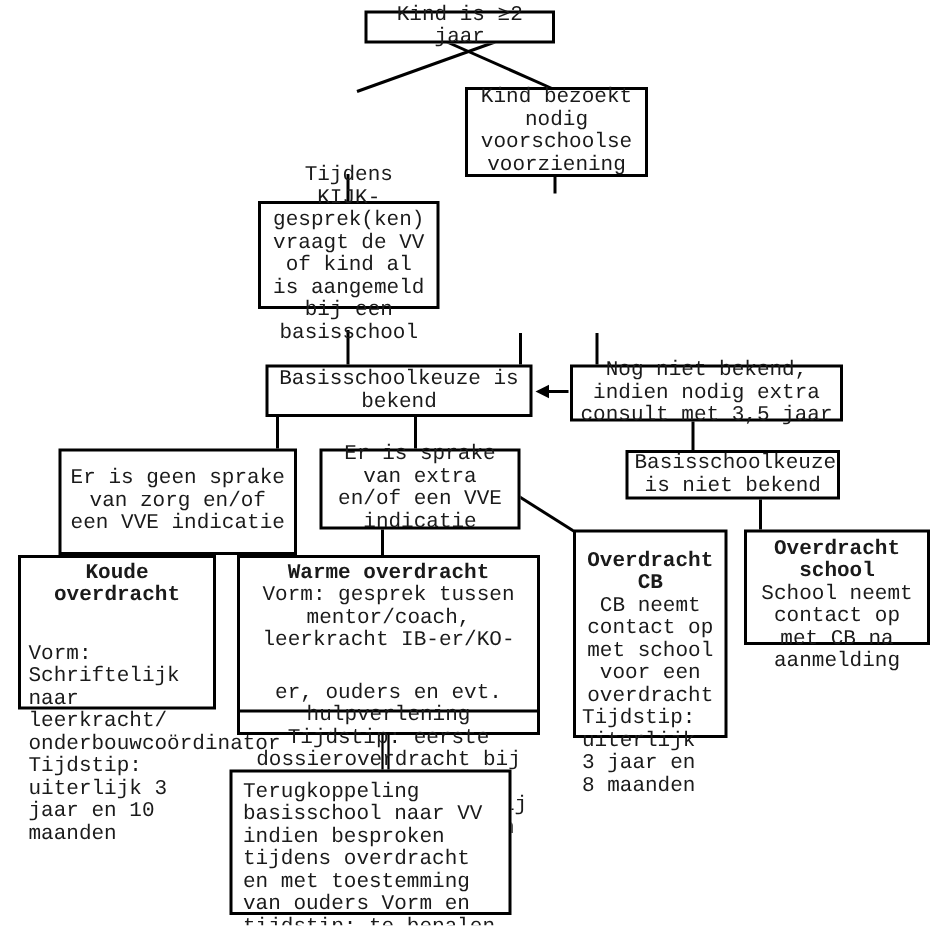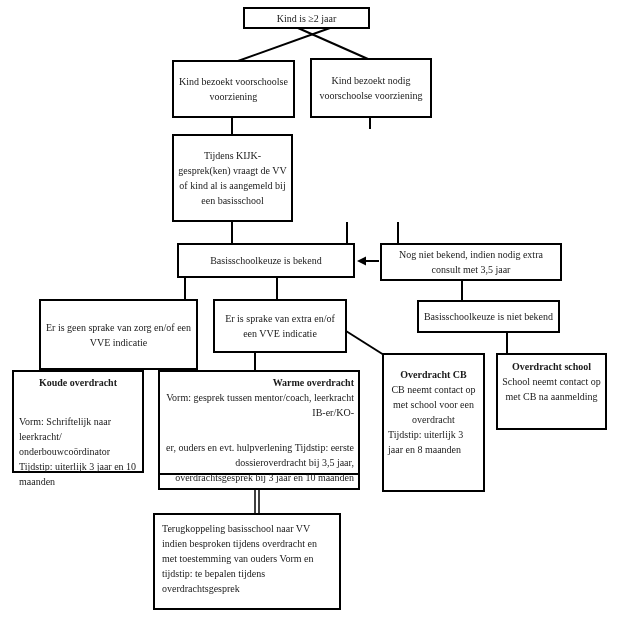--- a/index.html
+++ b/index.html
@@ -1,19 +1,19 @@
 <!DOCTYPE html>
 <html><head>
 <meta charset="utf-8">
 <style>
   html,body{margin:0;padding:0;background:#ffffff;}
   #canvas{
     position:relative;width:620px;height:617px;background:#ffffff;
-    font-family:Liberation Serif, serif;
-    color:#1a1a1a;font-size:10px;line-height:15px;overflow:hidden;
+    font-family:Liberation Mono, monospace;
+    color:#1a1a1a;font-size:14px;line-height:15px;overflow:hidden;
   }
   #wires{position:absolute;left:0;top:0;width:620px;height:617px;}
   #wires line{stroke:#000;stroke-width:2;}
   #wires line.thin{stroke-width:1.5;}
   #wires polygon{fill:#000;}
   .node{
     position:absolute;background:#ffffff;border:2px solid #000;
     box-sizing:border-box;display:flex;flex-direction:column;
     justify-content:center;align-items:center;text-align:center;
     padding:2px 4px;
@@ -56,29 +56,26 @@
     <line x1="507" y1="331" x2="507" y2="355"></line>
 
     <line class="thin" x1="255" y1="488" x2="255" y2="515"></line>
     <line class="thin" x1="259" y1="488" x2="259" y2="515"></line>
   </svg>
 
   <div class="node" style="left:243px;top:7px;width:127px;height:22px;">
     <span class="body">Kind is ≥2 jaar</span>
   </div>
 
-  <div class="node" style="left:172px;top:60px;width:123px;height:58px;">
-    <span class="body">Kind bezoekt voorschoolse voorziening</span>
-  </div>
 
   <div class="node" style="left:310px;top:58px;width:122px;height:60px;">
     <span class="body">Kind bezoekt nodig voorschoolse voorziening</span>
   </div>
 
-  <div class="node" style="left:172px;top:134px;width:121px;height:88px;">
+  <div class="node" style="left:172px;top:134px;width:121px;height:72px;">
     <span class="body">Tijdens KIJK-gesprek(ken) vraagt de VV of kind al is aangemeld bij een basisschool</span>
   </div>
 
 
   <div class="node" style="left:177px;top:243px;width:178px;height:35px;">
     <span class="body">Basisschoolkeuze is bekend</span>
   </div>
 
   <div class="node" style="left:380px;top:243px;width:182px;height:38px;">
     <span class="body">Nog niet bekend, indien nodig extra consult met 3,5 jaar</span>
@@ -94,34 +91,34 @@
 
   <div class="node" style="left:417px;top:300px;width:143px;height:33px;">
     <span class="body">Basisschoolkeuze is niet bekend</span>
   </div>
 
   <div class="node top-align left-text" style="left:12px;top:370px;width:132px;height:103px;padding:3px 5px;gap:24px;">
     <span class="title" style="text-align:center;">Koude overdracht</span>
     <span class="body">Vorm: Schriftelijk naar leerkracht/ onderbouwcoördinator Tijdstip: uiterlijk 3 jaar en 10 maanden</span>
   </div>
 
-  <div class="node top-align" style="left:158px;top:370px;width:202px;height:120px;padding:3px 4px;text-align:right;">
+  <div class="node top-align" style="left:158px;top:370px;width:202px;height:120px;padding:3px 4px;">
     <div class="divider" style="top:101px;"></div>
     <span class="title" style="position:relative;">Warme overdracht</span>
     <span class="body" style="position:relative;">Vorm: gesprek tussen mentor/coach, leerkracht IB-er/KO-</span>
     <span class="body gap-above" style="position:relative;">er, ouders en evt. hulpverlening Tijdstip: eerste dossieroverdracht bij 3,5 jaar, overdrachtsgesprek bij 3 jaar en 10 maanden</span>
   </div>
 
   <div class="node top-align" style="left:382px;top:353px;width:103px;height:139px;padding:12px 4px;">
     <span class="title">Overdracht CB</span>
     <span class="body">CB neemt contact op met school voor een overdracht</span>
     <span class="body" style="text-align:left;">Tijdstip: uiterlijk 3 jaar en 8 maanden</span>
   </div>
 
-  <div class="node top-align" style="left:496px;top:353px;width:111px;height:77px;padding:4px 2px;">
+  <div class="node top-align" style="left:496px;top:353px;width:124px;height:77px;padding:4px 2px;">
     <span class="title">Overdracht school</span>
     <span class="body">School neemt contact op met CB na aanmelding</span>
   </div>
 
   <div class="node top-align left-text" style="left:153px;top:513px;width:188px;height:97px;padding:6px 7px;">
     <span class="body">Terugkoppeling basisschool naar VV indien besproken tijdens overdracht en met toestemming van ouders Vorm en tijdstip: te bepalen tijdens overdrachtsgesprek</span>
   </div>
 
 </div>
 

